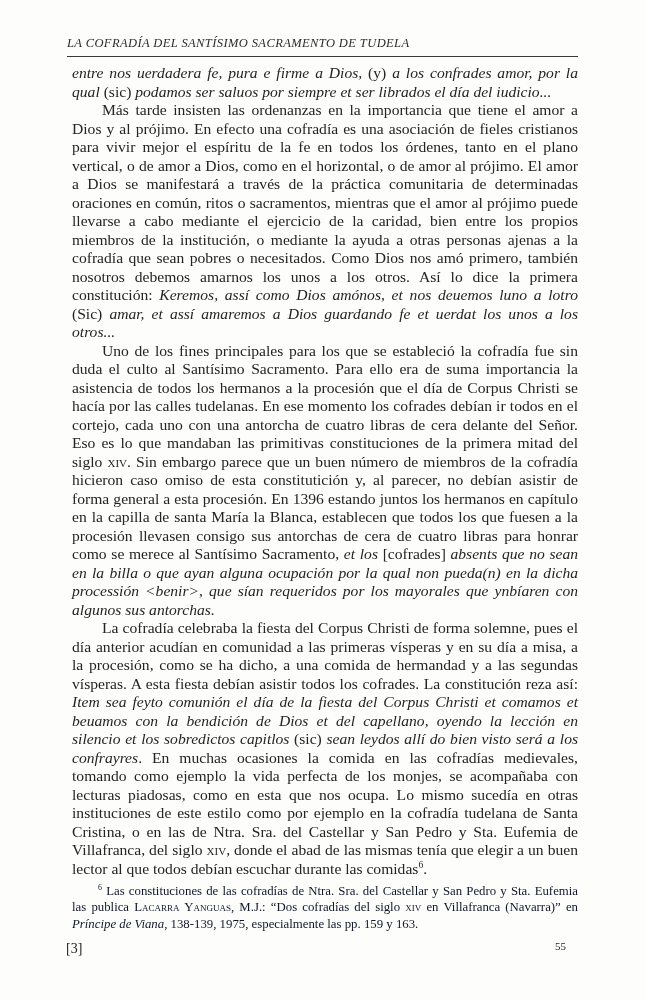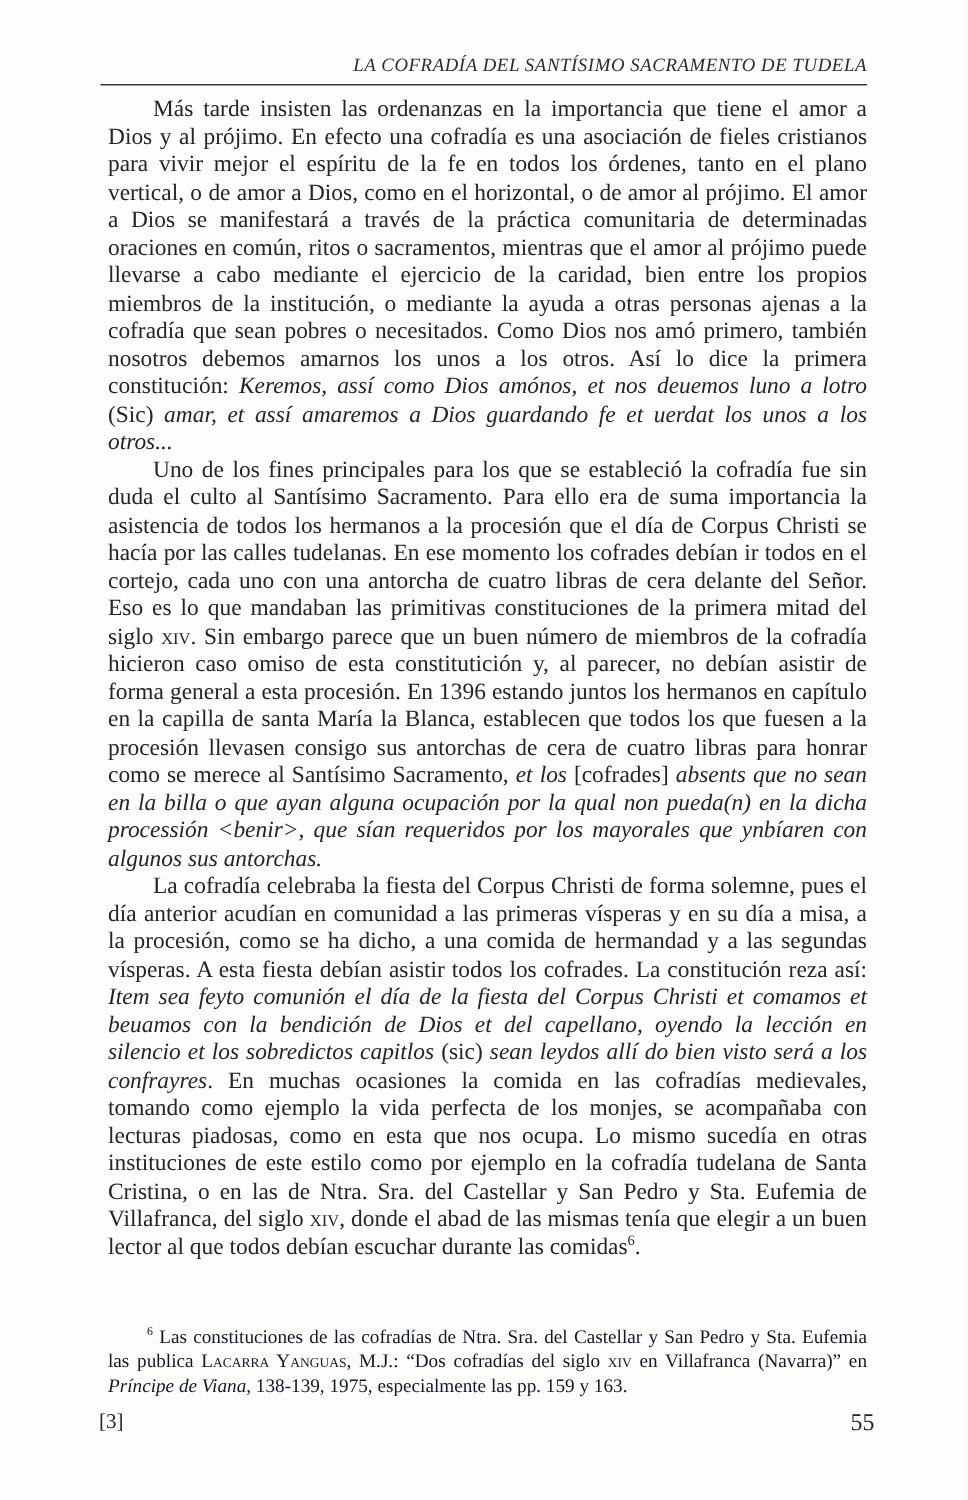--- a/index.html
+++ b/index.html
@@ -9,21 +9,21 @@
     width: 645px;
     height: 1000px;
     margin: 0 auto;
     background: #fdfdfb;
     color: #262420;
     overflow: hidden;
   }
   .running-head {
     position: absolute;
     top: 36px; left: 67px; width: 511px;
-    text-align: right;
+    text-align: left;
     font-style: italic;
     font-size: 12.5px;
     letter-spacing: 0.4px;
     color: #2e2c28;
     white-space: nowrap;
   }
   .head-rule {
     position: absolute;
     top: 56px; left: 67px; width: 511px;
     border: 0;
@@ -55,32 +55,33 @@
     hyphens: auto;
     -webkit-hyphens: auto;
   }
   .footer-left {
     position: absolute;
     top: 941px; left: 66px;
     font-size: 14px;
   }
   .footer-right {
     position: absolute;
-    top: 940px; right: 62px;
-    font-size: 16px;
+    top: 940px; right: 79px;
+    font-size: 11px;
   }
 </style>
 </head>
 <body>
 
 <div class="page">
   <div class="running-head">LA COFRADÍA DEL SANTÍSIMO SACRAMENTO DE TUDELA</div>
   <hr class="head-rule">
 
   <div class="body-text">
+      <p><span class="ri">entre nos uerdadera fe, pura e firme a Dios, </span><span class="rn">(y) </span><span class="ri">a los confrades amor, por la qual </span><span class="rn">(sic) </span><span class="ri">podamos ser saluos por siempre et ser librados el día del iudicio...</span></p>
       <p class="indent"><span class="rn">Más tarde insisten las ordenanzas en la importancia que tiene el amor a Dios y al prójimo. En efecto una cofradía es una asociación de fieles cristianos para vivir mejor el espíritu de la fe en todos los órdenes, tanto en el plano vertical, o de amor a Dios, como en el horizontal, o de amor al prójimo. El amor a Dios se manifestará a través de la práctica comunitaria de determinadas oraciones en común, ritos o sacramentos, mientras que el amor al prójimo puede llevarse a cabo mediante el ejercicio de la caridad, bien entre los propios miembros de la institución, o mediante la ayuda a otras personas ajenas a la cofradía que sean pobres o necesitados. Como Dios nos amó primero, también nosotros debemos amarnos los unos a los otros. Así lo dice la primera constitución: </span><span class="ri">Keremos, assí como Dios amónos, et nos deuemos luno a lotro </span><span class="rn">(Sic) </span><span class="ri">amar, et assí amaremos a Dios guardando fe et uerdat los unos a los otros...</span></p>
       <p class="indent"><span class="rn">Uno de los fines principales para los que se estableció la cofradía fue sin duda el culto al Santísimo Sacramento. Para ello era de suma importancia la asistencia de todos los hermanos a la procesión que el día de Corpus Christi se hacía por las calles tudelanas. En ese momento los cofrades debían ir todos en el cortejo, cada uno con una antorcha de cuatro libras de cera delante del Señor. Eso es lo que mandaban las primitivas constituciones de la primera mitad del siglo </span><span class="rsc">xiv</span><span class="rn">. Sin embargo parece que un buen número de miembros de la cofradía hicieron caso omiso de esta constitutición y, al parecer, no debían asistir de forma general a esta procesión. En 1396 estando juntos los hermanos en capítulo en la capilla de santa María la Blanca, establecen que todos los que fuesen a la procesión llevasen consigo sus antorchas de cera de cuatro libras para honrar como se merece al Santísimo Sacramento, </span><span class="ri">et los </span><span class="rn">[cofrades] </span><span class="ri">absents que no sean en la billa o que ayan alguna ocupación por la qual non pueda(n) en la dicha processión &lt;benir&gt;, que sían requeridos por los mayorales que ynbíaren con algunos sus antorchas.</span></p>
       <p class="indent"><span class="rn">La cofradía celebraba la fiesta del Corpus Christi de forma solemne, pues el día anterior acudían en comunidad a las primeras vísperas y en su día a misa, a la procesión, como se ha dicho, a una comida de hermandad y a las segundas vísperas. A esta fiesta debían asistir todos los cofrades. La constitución reza así: </span><span class="ri">Item sea feyto comunión el día de la fiesta del Corpus Christi et comamos et beuamos con la bendición de Dios et del capellano, oyendo la lección en silencio et los sobredictos capitlos </span><span class="rn">(sic) </span><span class="ri">sean leydos allí do bien visto será a los confrayres</span><span class="rn">. En muchas ocasiones la comida en las cofradías medievales, tomando como ejemplo la vida perfecta de los monjes, se acompañaba con lecturas piadosas, como en esta que nos ocupa. Lo mismo sucedía en otras instituciones de este estilo como por ejemplo en la cofradía tudelana de Santa Cristina, o en las de Ntra. Sra. del Castellar y San Pedro y Sta. Eufemia de Villafranca, del siglo </span><span class="rsc">xiv</span><span class="rn">, donde el abad de las mismas tenía que elegir a un buen lector al que todos debían escuchar durante las comidas</span><sup class="rsup">6</sup><span class="rn">.</span></p>
     </div>
 
   <div class="footnote"><sup class="rsup">6</sup><span class="rn"> Las constituciones de las cofradías de Ntra. Sra. del Castellar y San Pedro y Sta. Eufemia las publica </span><span class="rsc">Lacarra Yanguas</span><span class="rn">, M.J.: “Dos cofradías del siglo </span><span class="rsc">xiv</span><span class="rn"> en Villafranca (Navarra)” en </span><span class="ri">Príncipe de Viana</span><span class="rn">, 138-139, 1975, especialmente las pp. 159 y 163.</span></div>
 
   <div class="footer-left">[3]</div>
   <div class="footer-right">55</div>
 </div>

